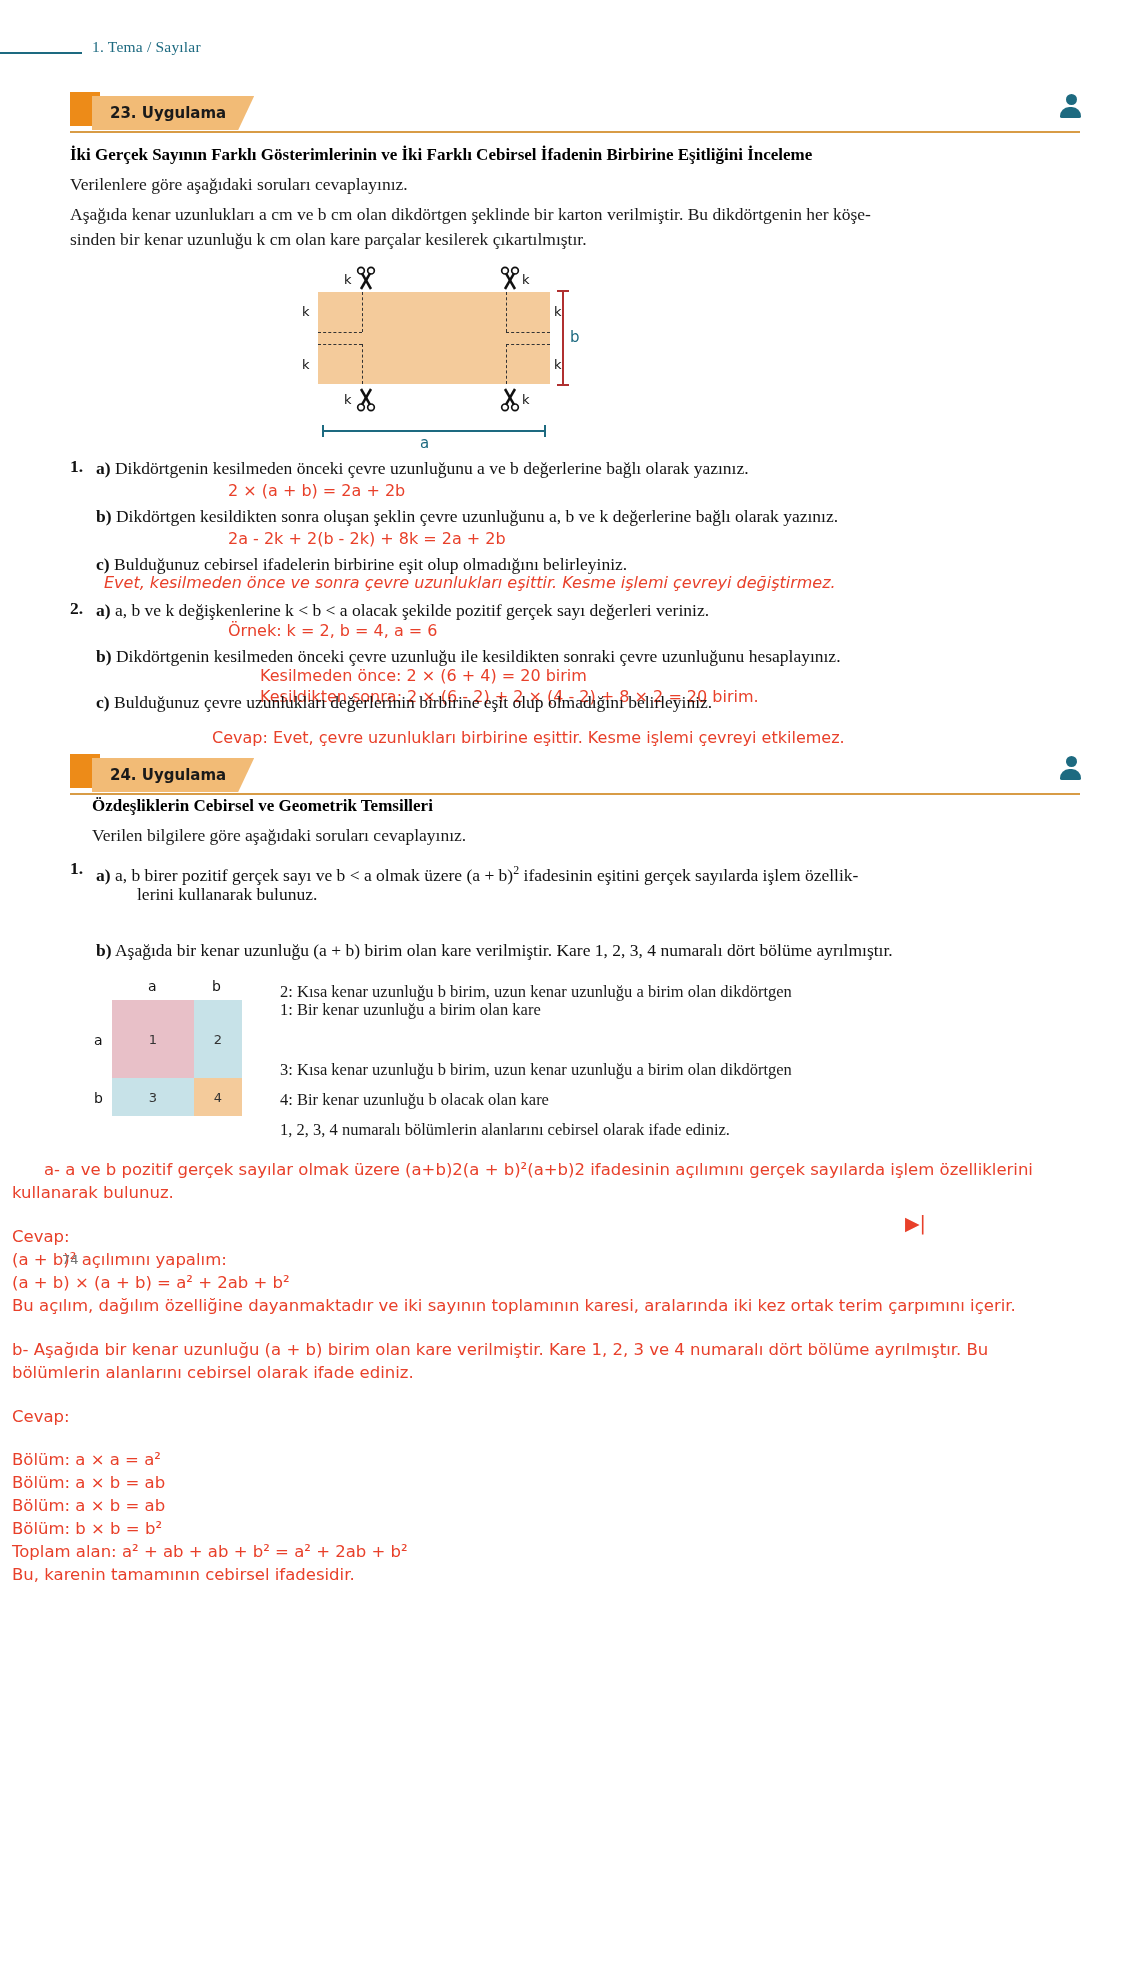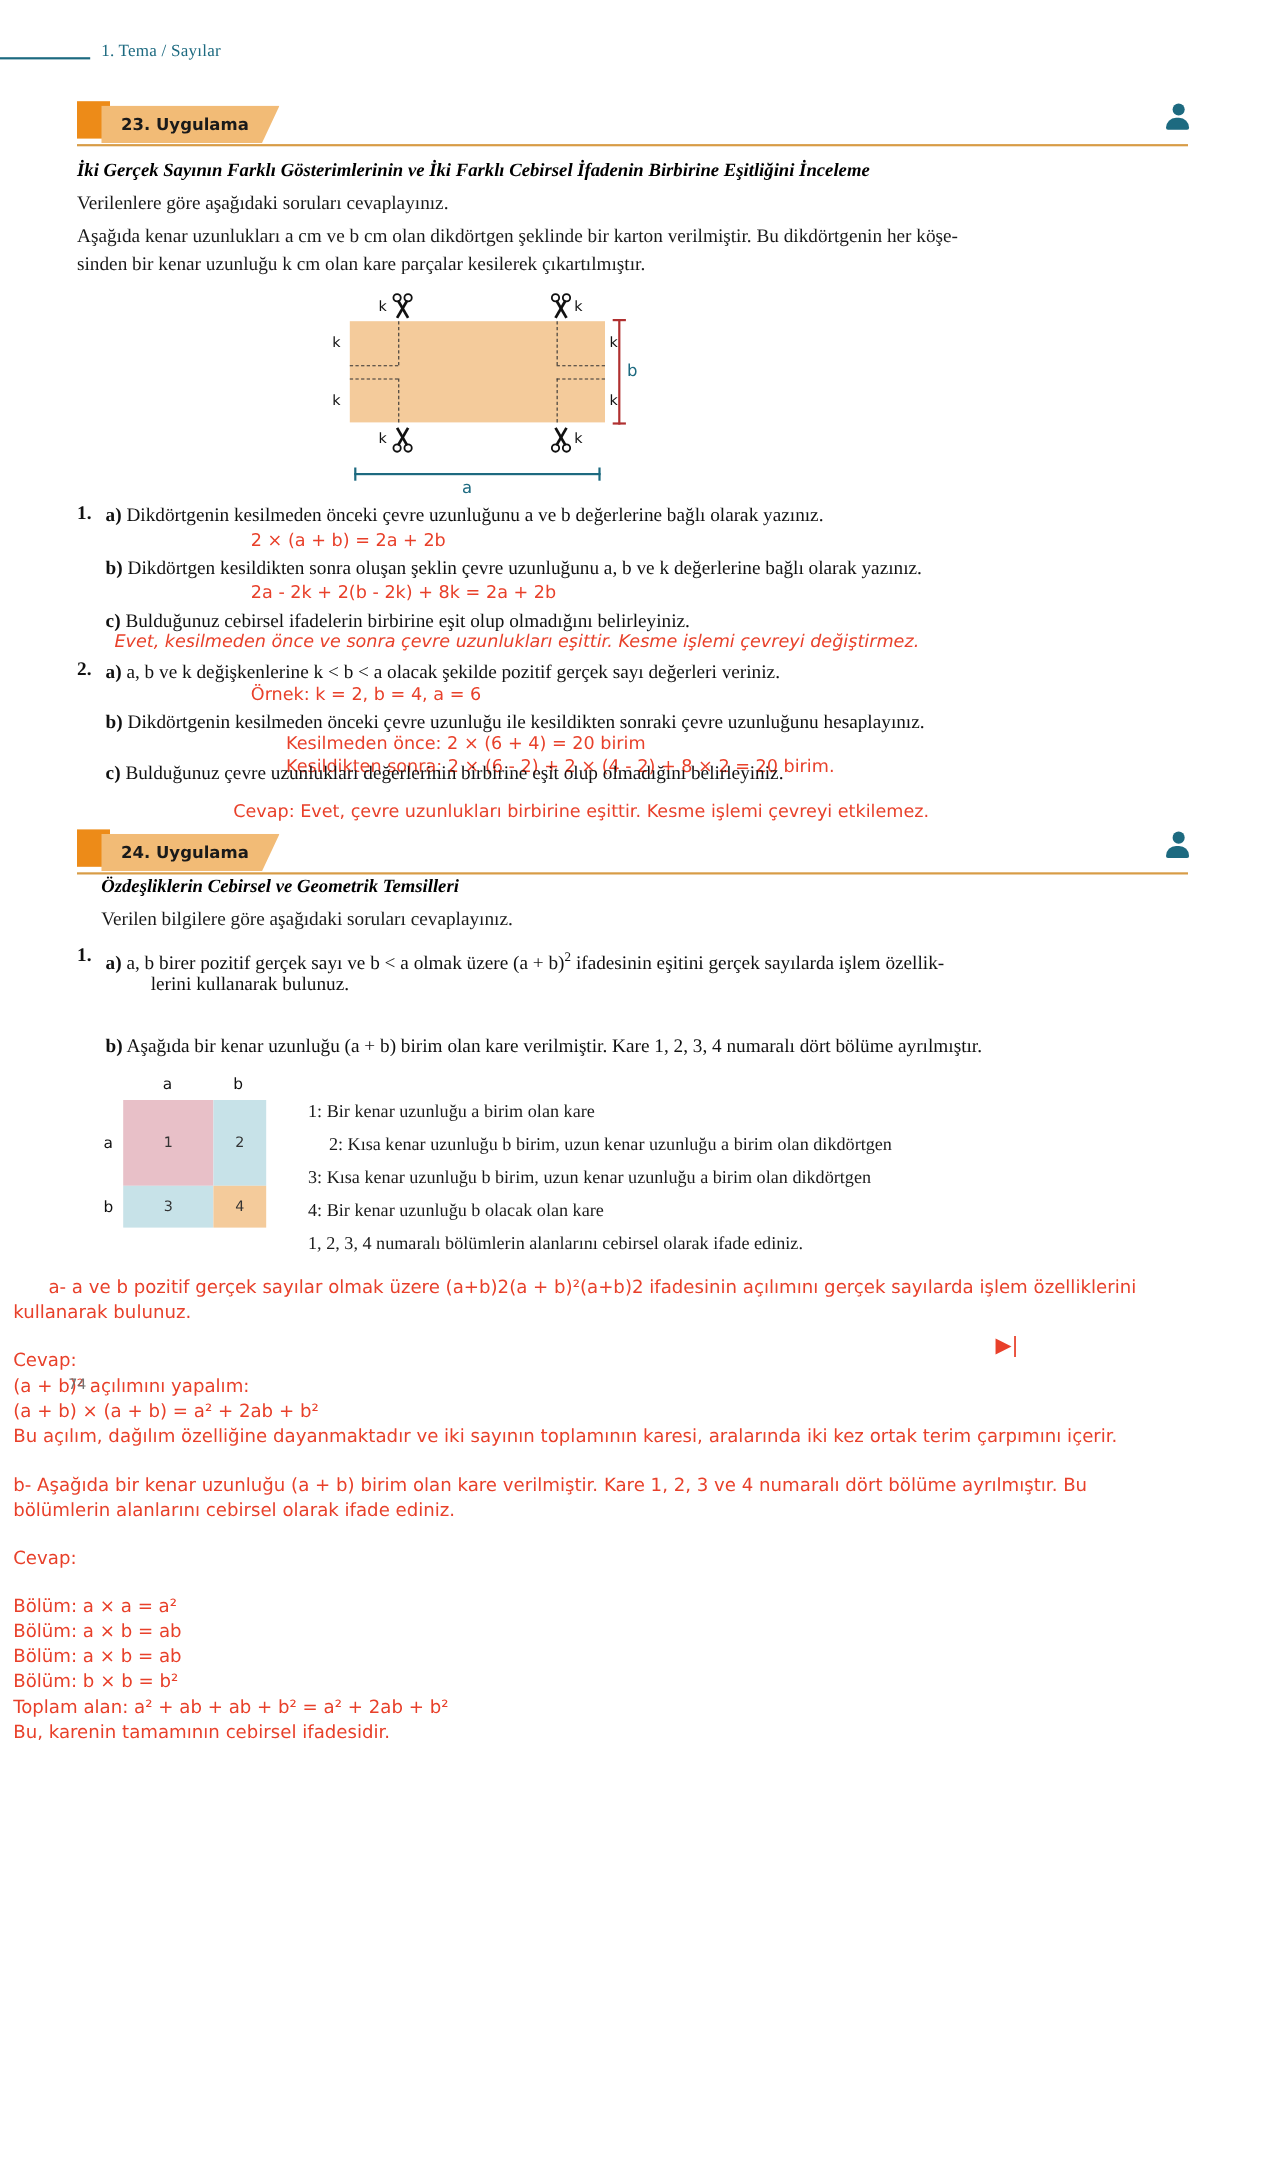--- a/index.html
+++ b/index.html
@@ -39,21 +39,21 @@
     position:absolute; left:0; top:31px; width:1010px; height:2px; background:#d89c46;
   }
   .badge-person {
     position:absolute; right:-2px; top:-6px; width:22px; height:26px;
   }
   .badge-person .head { width:11px;height:11px;border-radius:50%;background:#1d6a80;margin:0 auto;}
   .badge-person .body { width:21px;height:11px;border-radius:10px 10px 2px 2px;background:#1d6a80;margin-top:2px;}
 
   
   .sec-title {
-    position:absolute; font-weight:bold; font-size:17px; color:#000;font-style:italic;
+    position:absolute; font-weight:bold; font-size:17px; color:#000;
   }
   .para {
     position:absolute; font-size:17.5px; line-height:25px; color:#1a1a1a;
   }
   .qnum { position:absolute; font-weight:bold; font-size:17.5px; }
   .qtext { position:absolute; font-size:17.5px; line-height:25px; }
   .bold { font-weight:bold; }
 
   .red {
     position:absolute;
@@ -265,21 +265,21 @@
   <div class="sq-lbl" style="left:-18px; top:32px;">a</div>
   <div class="sq-lbl" style="left:-18px; top:90px;">b</div>
 
   <div class="cell c1">1</div>
   <div class="cell c2">2</div>
   <div class="cell c3">3</div>
   <div class="cell c4">4</div>
 </div>
 
 <div class="legend" style="left:280px; top:998px;">1: Bir kenar uzunluğu a birim olan kare</div>
-<div class="legend" style="left:280px; top:1028px;margin-left:19px;">2: Kısa kenar uzunluğu b birim, uzun kenar uzunluğu a birim olan dikdörtgen</div>
+<div class="legend" style="left:280px; top:980px;">2: Kısa kenar uzunluğu b birim, uzun kenar uzunluğu a birim olan dikdörtgen</div>
 <div class="legend" style="left:280px; top:1058px;">3: Kısa kenar uzunluğu b birim, uzun kenar uzunluğu a birim olan dikdörtgen</div>
 <div class="legend" style="left:280px; top:1088px;">4: Bir kenar uzunluğu b olacak olan kare</div>
 <div class="legend" style="left:280px; top:1118px;">1, 2, 3, 4 numaralı bölümlerin alanlarını cebirsel olarak ifade ediniz.</div>
 
 <div class="redblock" style="left:12px; top:1158px; width:1128px;margin-left:32px;">a- a ve b pozitif gerçek sayılar olmak üzere (a+b)2(a + b)²(a+b)2 ifadesinin açılımını gerçek sayılarda işlem özelliklerini</div>
 <div class="redblock" style="left:12px; top:1181px; width:1128px;">kullanarak bulunuz.</div>
 
 <div class="redblock" style="left:12px; top:1225px;">Cevap:</div>
 <div class="redblock" style="left:12px; top:1248px;">(a + b)² açılımını yapalım:</div>
 <div class="redblock" style="left:12px; top:1271px;">(a + b) × (a + b) = a² + 2ab + b²</div>

